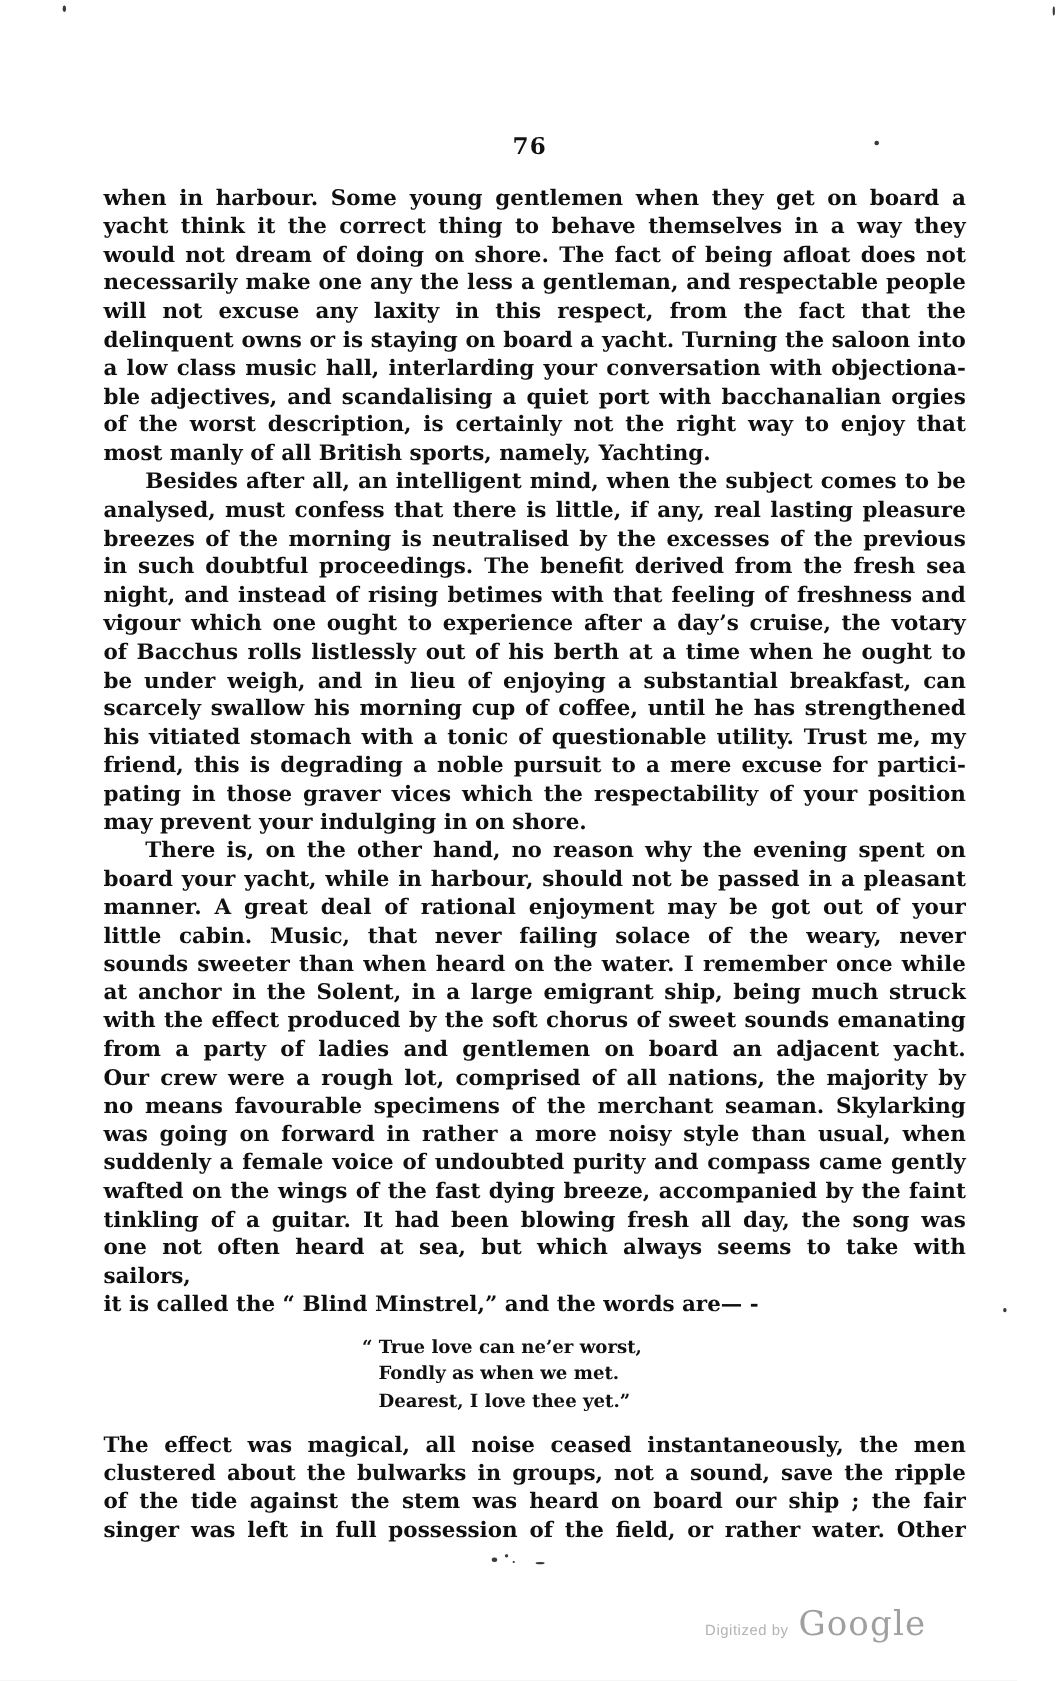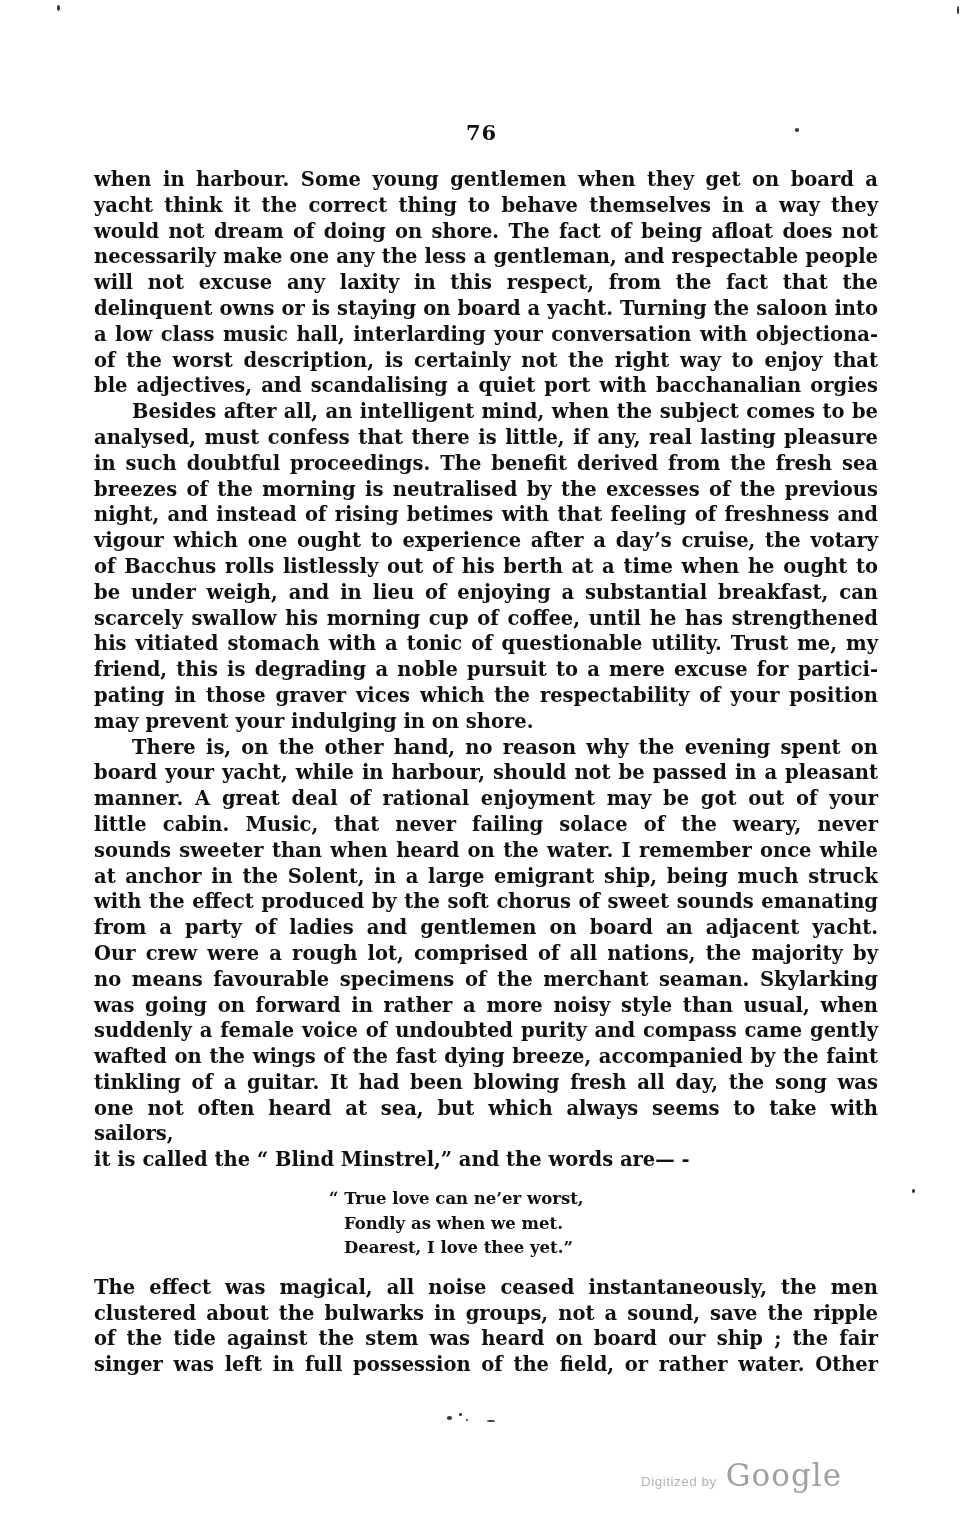--- a/index.html
+++ b/index.html
@@ -90,28 +90,29 @@
 
   <div class="page-body">
       <div class="para">
         <div class="line">when in harbour.  Some young gentlemen when they get on board a</div>
         <div class="line">yacht think it the correct thing to behave themselves in a way they</div>
         <div class="line">would not dream of doing on shore.  The fact of being afloat does not</div>
         <div class="line">necessarily make one any the less a gentleman, and respectable people</div>
         <div class="line">will not excuse any laxity in this respect, from the fact that the</div>
         <div class="line">delinquent owns or is staying on board a yacht.   Turning the saloon into</div>
         <div class="line">a low class music hall, interlarding your conversation with objectiona-</div>
+        <div class="line">ble adjectives, and scandalising a quiet port with bacchanalian orgies</div>
         <div class="line">of the worst description, is certainly not the right way to enjoy that</div>
-        <div class="line">ble adjectives, and scandalising a quiet port with bacchanalian orgies</div>
+        <div class="line last">most manly of all British sports, namely, Yachting.</div>
       </div>
       <div class="para">
         <div class="line indent">Besides after all, an intelligent mind, when the subject comes to be</div>
         <div class="line">analysed, must confess that there is little, if any, real lasting pleasure</div>
+        <div class="line">breezes of the morning is neutralised by the excesses of the previous</div>
         <div class="line">in such doubtful proceedings.  The benefit derived from the fresh sea</div>
-        <div class="line">breezes of the morning is neutralised by the excesses of the previous</div>
         <div class="line">night, and instead of rising betimes with that feeling of freshness and</div>
         <div class="line">vigour which one ought to experience after a day’s cruise, the votary</div>
         <div class="line">of Bacchus rolls listlessly out of his berth at a time when he ought to</div>
         <div class="line">be under weigh, and in lieu of enjoying a substantial breakfast, can</div>
         <div class="line">scarcely swallow his morning cup of coffee, until he has strengthened</div>
         <div class="line">his vitiated stomach with a tonic of questionable utility.   Trust me, my</div>
         <div class="line">friend, this is degrading a noble pursuit to a mere excuse for partici-</div>
         <div class="line">pating in those graver vices which the respectability of your position</div>
         <div class="line last">may prevent your indulging in on shore.</div>
       </div>

